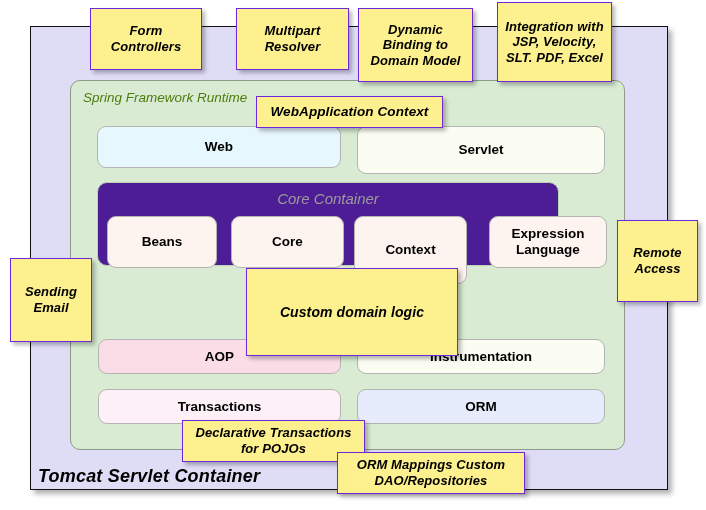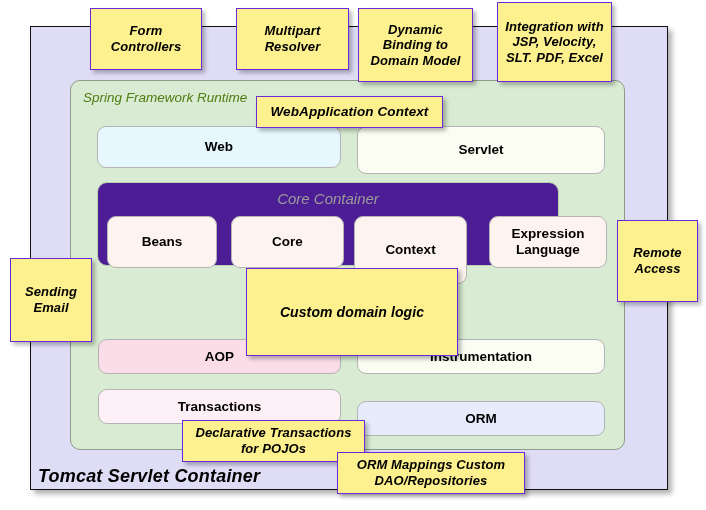--- a/index.html
+++ b/index.html
@@ -90,21 +90,21 @@
   }
   .pill-beans{      left:107px; top:216px; width:110px; height:52px; background:#fdf3ef; }
   .pill-core{       left:231px; top:216px; width:113px; height:52px; background:#fdf3ef; }
   .pill-context{    left:354px; top:216px; width:113px; height:68px; background:#fdf3ef; }
   .pill-el{         left:477px; top:216px; width:118px; height:52px; background:#fdf3ef;margin-left:12px; }
 
   
   .pill-aop{            left:98px;  top:339px; width:243px; height:35px; background:#fbdde7; }
   .pill-instrumentation{left:357px; top:339px; width:248px; height:35px; background:#fbfdf2; }
   .pill-transactions{   left:98px;  top:389px; width:243px; height:35px; background:#fdf0f6; }
-  .pill-orm{            left:357px; top:401px; width:248px; height:35px; background:#e6ecfb; }
+  .pill-orm{            left:357px; top:389px; width:248px; height:35px; background:#e6ecfb; }
 
   
   .note{
     position:absolute;
     background:#fdf08e;
     border:1px solid #6d28d9;
     box-sizing:border-box;
     display:flex;
     align-items:center;
     justify-content:center;

